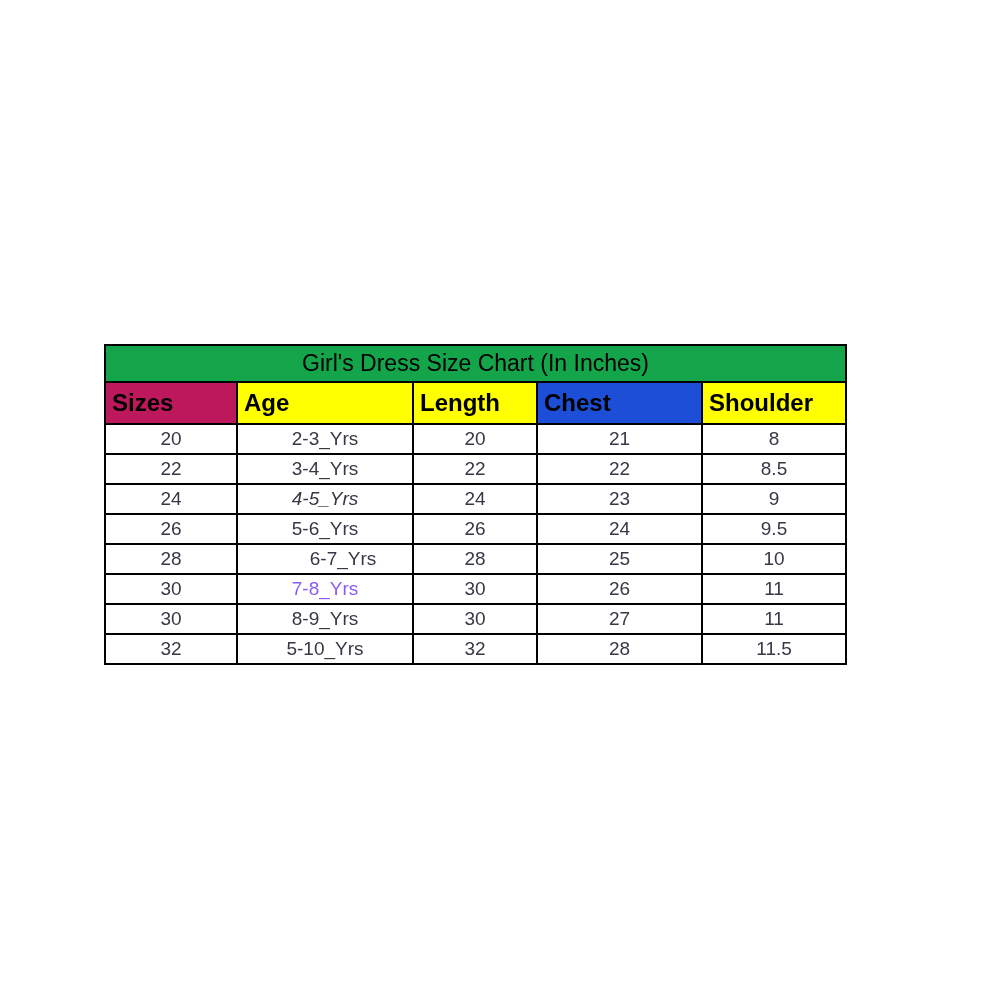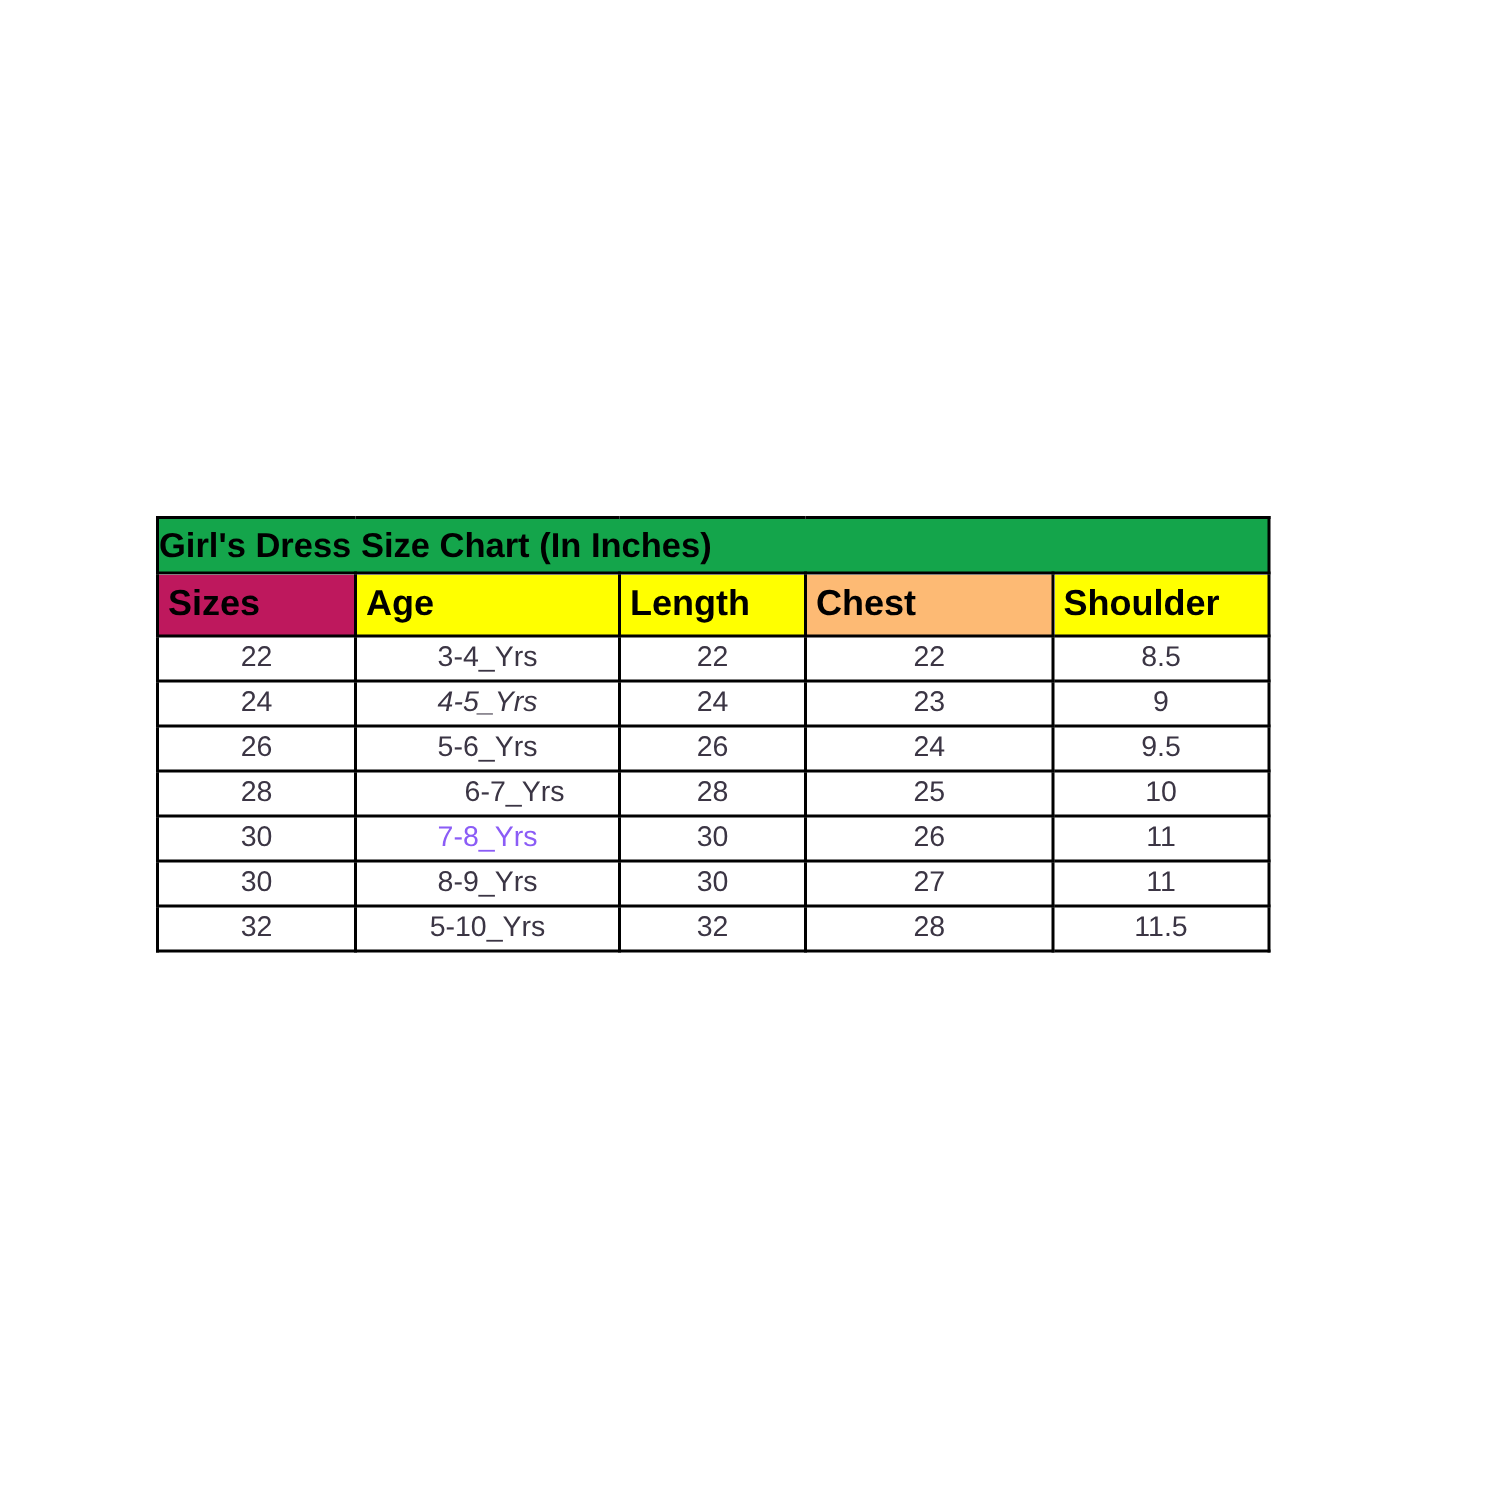--- a/index.html
+++ b/index.html
@@ -25,24 +25,24 @@
     table-layout: fixed;
   }
   table.size-chart th,
   table.size-chart td {
     border: 2px solid #000000;
     overflow: hidden;
     white-space: nowrap;
   }
   .title-cell {
     height: 37px;
-    text-align: left;
+    text-align: center;
     vertical-align: middle;
     font-size: 23px;
-    font-weight: bold;
+    font-weight: normal;
     color: #000000;
     letter-spacing: 0px;
   }
   .head-cell {
     height: 42px;
     text-align: left;
     vertical-align: middle;
     padding-left: 6px;
     font-size: 24px;
     font-weight: bold;
@@ -75,25 +75,32 @@
         <col class="c5">
     </colgroup>
     <thead>
       <tr>
         <th class="title-cell" colspan="5" style="background: rgb(20, 165, 75);">Girl's Dress Size Chart (In Inches)</th>
       </tr>
       <tr>
         <th class="head-cell" style="background: #be185d;">Sizes</th>
         <th class="head-cell" style="background: rgb(255, 255, 0);">Age</th>
         <th class="head-cell" style="background: rgb(255, 255, 0);">Length</th>
-        <th class="head-cell" style="background: #fdba74;">Chest</th>
+        <th class="head-cell" style="background: #1d4ed8;">Chest</th>
         <th class="head-cell" style="background: rgb(255, 255, 0);">Shoulder</th>
       </tr>
     </thead>
     <tbody>
+        <tr>
+          <td class="data-cell" style="color: rgb(59, 53, 68);">20</td>
+          <td class="data-cell" style="color: rgb(59, 53, 68);">2-3_Yrs</td>
+          <td class="data-cell" style="color: rgb(59, 53, 68);">20</td>
+          <td class="data-cell" style="color: rgb(59, 53, 68);">21</td>
+          <td class="data-cell" style="color: rgb(59, 53, 68);">8</td>
+        </tr>
         <tr>
           <td class="data-cell" style="color: rgb(59, 53, 68);">22</td>
           <td class="data-cell" style="color: rgb(59, 53, 68);">3-4_Yrs</td>
           <td class="data-cell" style="color: rgb(59, 53, 68);">22</td>
           <td class="data-cell" style="color: rgb(59, 53, 68);">22</td>
           <td class="data-cell" style="color: rgb(59, 53, 68);">8.5</td>
         </tr>
         <tr>
           <td class="data-cell" style="color: rgb(59, 53, 68);">24</td>
           <td class="data-cell" style="color: rgb(59, 53, 68); font-style: italic;">4-5_Yrs</td>

